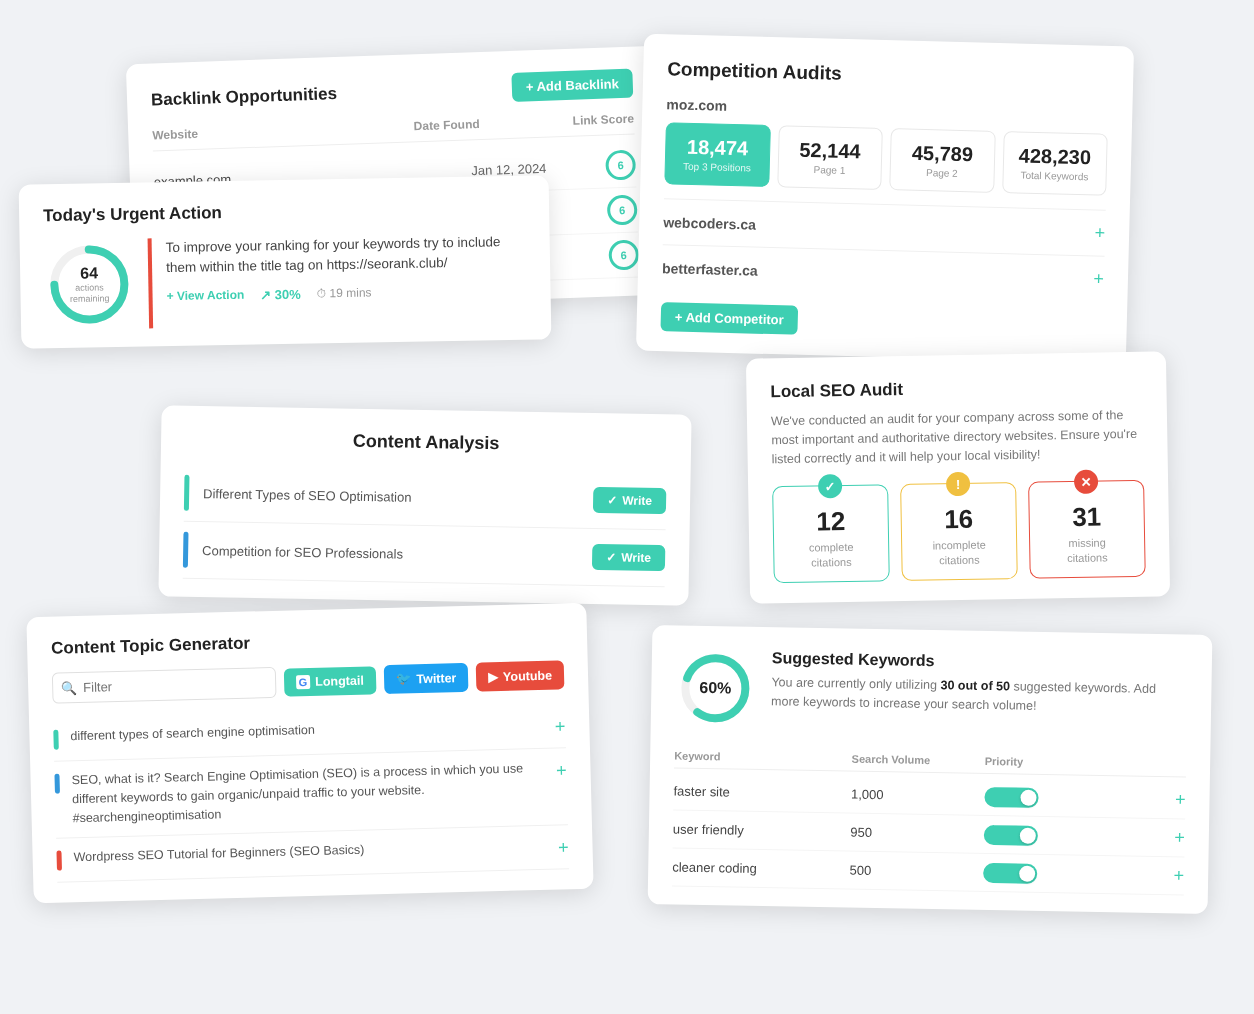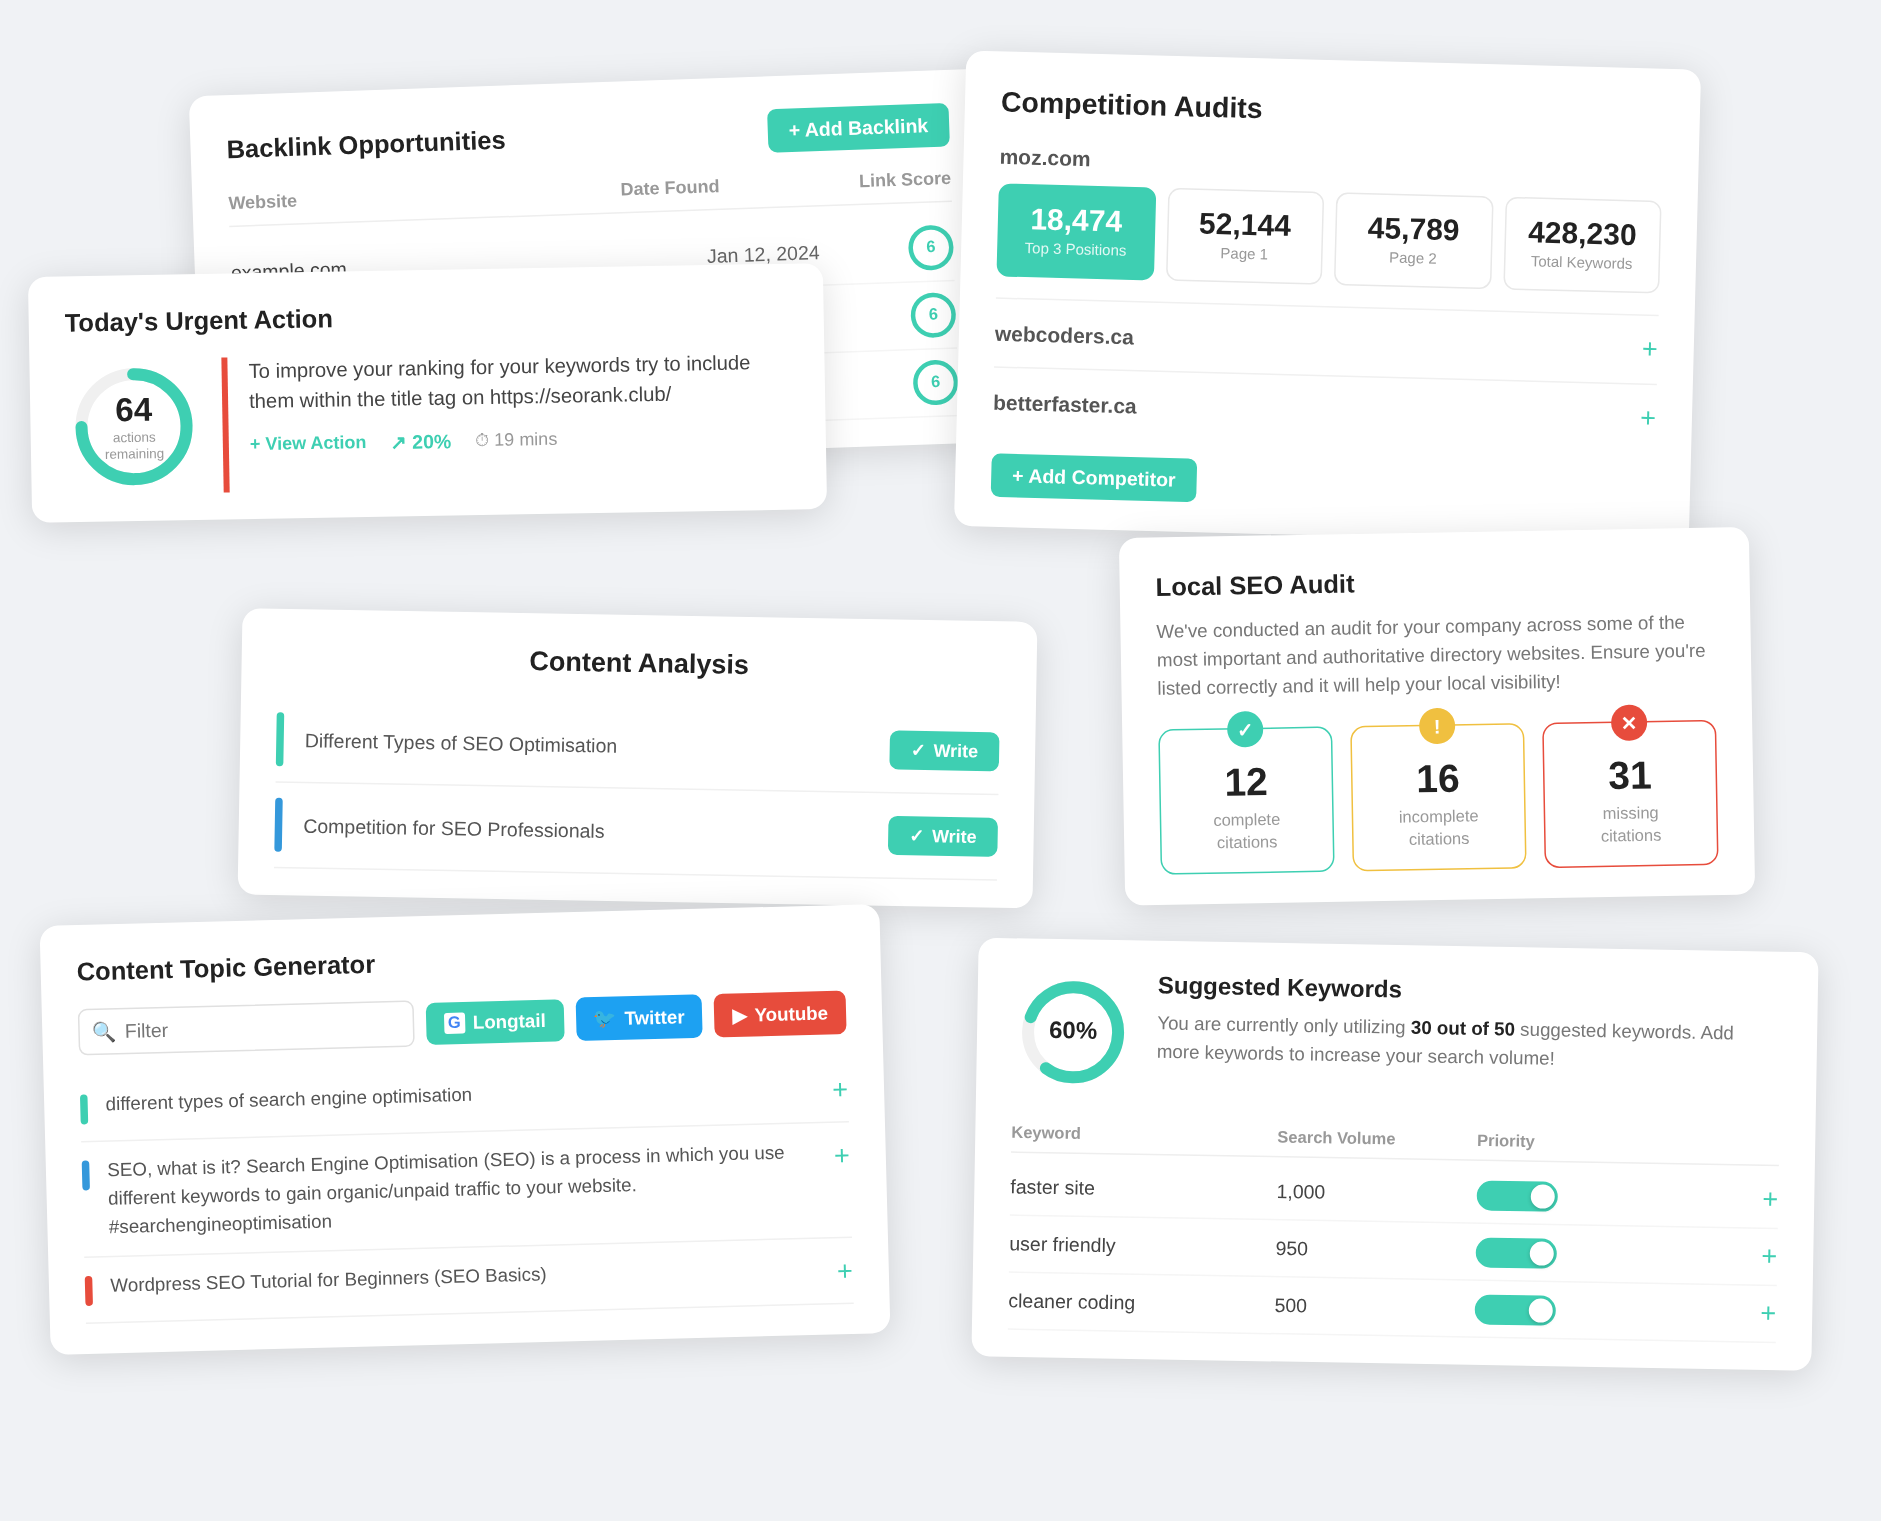--- a/index.html
+++ b/index.html
@@ -116,21 +116,21 @@
       height: 90px;
     }
     .donut-label {
       position: absolute;
       top: 50%;
       left: 50%;
       transform: translate(-50%, -50%);
       text-align: center;
     }
     .donut-num {
-      font-size: 22px;
+      font-size: 16px;
       font-weight: 700;
       color: #222;
       display: block;
     }
     .donut-sub {
       font-size: 9px;
       color: #999;
       display: block;
       text-align: center;
       line-height: 1.2;
@@ -602,21 +602,21 @@
         <div class="donut-label">
           <span class="donut-num">64</span>
           <span class="donut-sub">actions<br>remaining</span>
         </div>
       </div>
     </div>
     <div class="urgent-content">
       <p class="urgent-text">To improve your ranking for your keywords try to include them within the title tag on https://seorank.club/</p>
       <div class="urgent-footer">
         <a href="#" class="view-action-link">+ View Action</a>
-        <span class="pct-badge">↗ <span>20%</span></span>
+        <span class="pct-badge">↗ <span>30%</span></span>
         <span class="time-badge">⏱ <span>19 mins</span></span>
       </div>
     </div>
   </div>
 </div>
 
 <div class="card card-competition">
   <div class="card-title">Competition Audits</div>
   <div class="comp-domain">moz.com</div>
   <div class="comp-stats">

